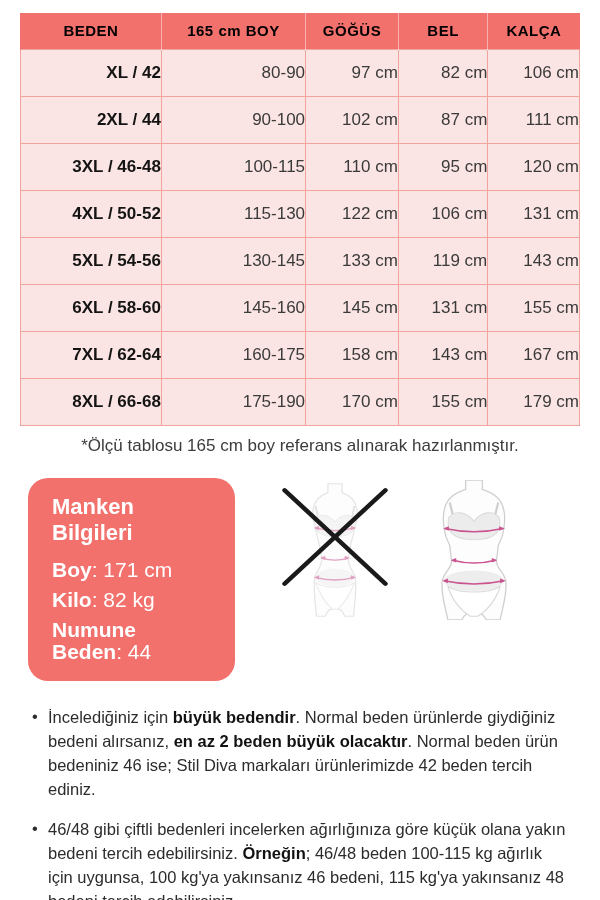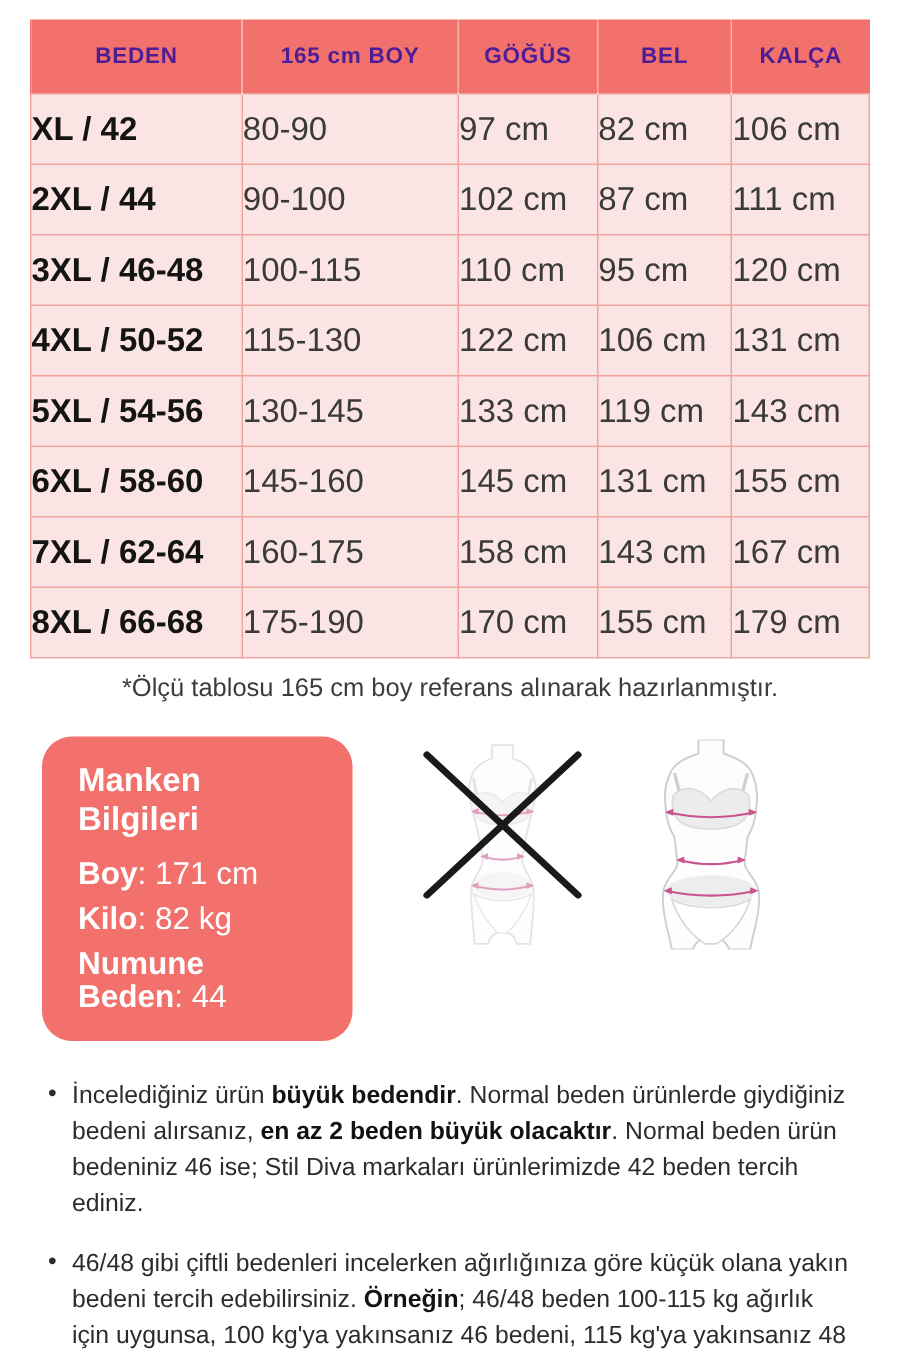--- a/index.html
+++ b/index.html
@@ -22,31 +22,31 @@
   table.size-table{
     width:560px;margin:13px 20px 0;
     border-collapse:collapse;table-layout:fixed;
   }
   .size-table col.c1{width:25.2%}
   .size-table col.c2{width:25.8%}
   .size-table col.c3{width:16.6%}
   .size-table col.c4{width:16.0%}
   .size-table col.c5{width:16.4%}
   .size-table th{
-    background:var(--coral);color:#4c1d95;
+    background:var(--coral);color:#000000;
     font-size:15px;font-weight:700;letter-spacing:.5px;
-    height:49px;text-align:center;vertical-align:middle;
+    height:36px;text-align:center;vertical-align:middle;
     border-left:1px solid rgba(255,255,255,.45);
   }
   .size-table th:first-child{border-left:1px solid var(--coral);}
   .size-table td{
     background:var(--row-pink);
     border:1px solid var(--grid-pink);
-    height:47px;text-align:left;vertical-align:middle;
-    font-size:22px;color:#3A3A3A;
+    height:47px;text-align:right;vertical-align:middle;
+    font-size:17px;color:#3A3A3A;
   }
   .size-table td.size-col{font-weight:700;color:#141414;}
 
   .footnote{
     margin-top:10px;text-align:center;
     font-size:17px;color:#3C3C3C;
   }
 
   .mid-row{display:flex;align-items:flex-start;margin:22px 20px 0;}
   .model-card{
@@ -210,17 +210,17 @@
           <path d="M28,108 Q60,115 92,108" fill="none" stroke="var(--measure-pink)" stroke-width="1.5"></path>
           <polygon points="26,108 32,105.5 32,110.5" fill="var(--measure-pink)"></polygon>
           <polygon points="94,108 88,105.5 88,110.5" fill="var(--measure-pink)"></polygon>
         </svg>
       </div>
 
     </div>
   </div>
 
   <ul class="notes">
-      <li class="note"><span class="dot">•</span><span>İncelediğiniz ürün </span><b>büyük bedendir</b><span>. Normal beden ürünlerde giydiğiniz bedeni alırsanız, </span><b>en az 2 beden büyük olacaktır</b><span>. Normal beden ürün bedeniniz 46 ise; Stil Diva markaları ürünlerimizde 42 beden tercih ediniz.</span></li>
+      <li class="note"><span class="dot">•</span><span>İncelediğiniz için </span><b>büyük bedendir</b><span>. Normal beden ürünlerde giydiğiniz bedeni alırsanız, </span><b>en az 2 beden büyük olacaktır</b><span>. Normal beden ürün bedeniniz 46 ise; Stil Diva markaları ürünlerimizde 42 beden tercih ediniz.</span></li>
       <li class="note"><span class="dot">•</span><span>46/48 gibi çiftli bedenleri incelerken ağırlığınıza göre küçük olana yakın bedeni tercih edebilirsiniz. </span><b>Örneğin</b><span>; 46/48 beden 100-115 kg ağırlık için uygunsa, 100 kg'ya yakınsanız 46 bedeni, 115 kg'ya yakınsanız 48 bedeni tercih edebilirsiniz.</span></li>
     </ul>
 
 </div>
 
 </body></html>

